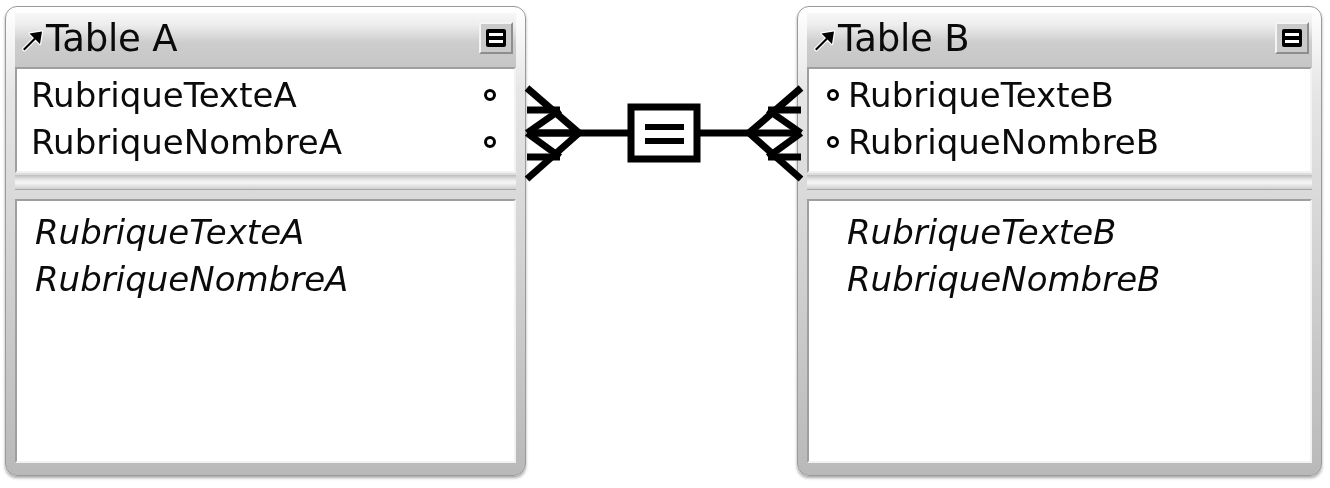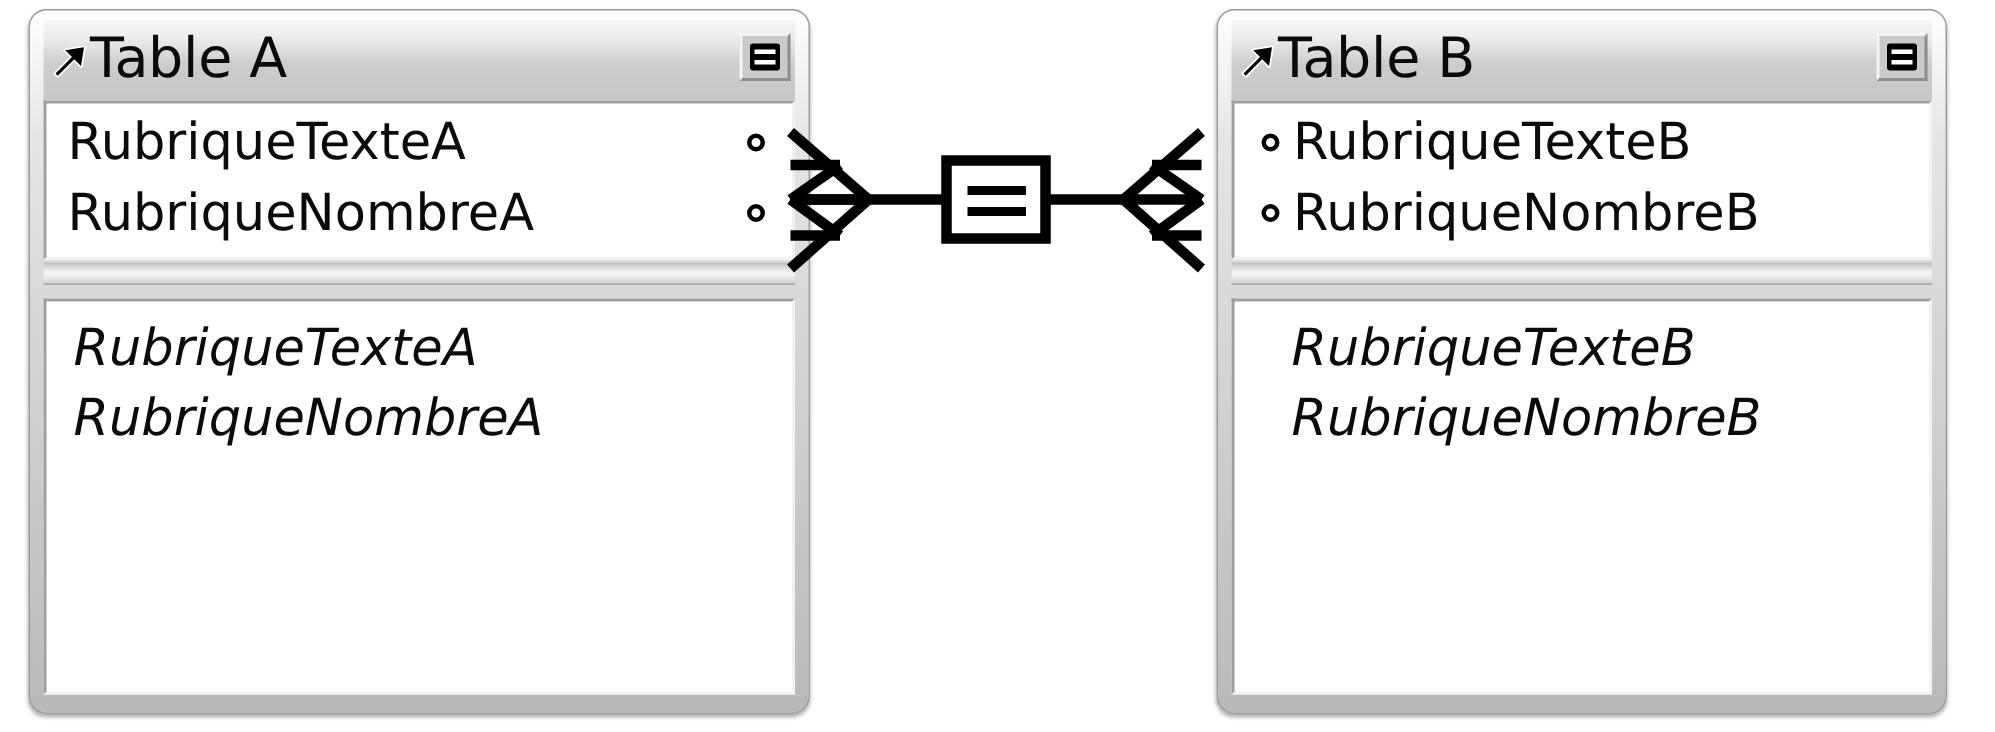--- a/index.html
+++ b/index.html
@@ -26,24 +26,23 @@
   .toc-card {
     position: absolute;
     top: 6px;
     height: 470px;
     border-radius: 12px;
     background: linear-gradient(to bottom, #ffffff 0%, #e6e6e6 18%, #cfcfcf 60%, #b9b9b9 100%);
     box-shadow: 0 2px 3px rgba(0,0,0,0.35);
     border: 1px solid #9a9a9a;
     box-sizing: border-box;
     padding: 6px 9px 10px 9px;
-    margin-left: 14px;
   }
   .toc-card.left  { left: 5px;  width: 521px; }
-  .toc-card.right { left: 797px; width: 487px; }
+  .toc-card.right { left: 797px; width: 525px; }
 
   
   .toc-header {
     position: relative;
     height: 54px;
     background: linear-gradient(to bottom, #f7f7f7 0%, #ededed 22%, #cdcdcd 55%, #c6c6c6 100%);
     display: flex;
     align-items: center;
     padding-left: 4px;
     box-sizing: border-box;

